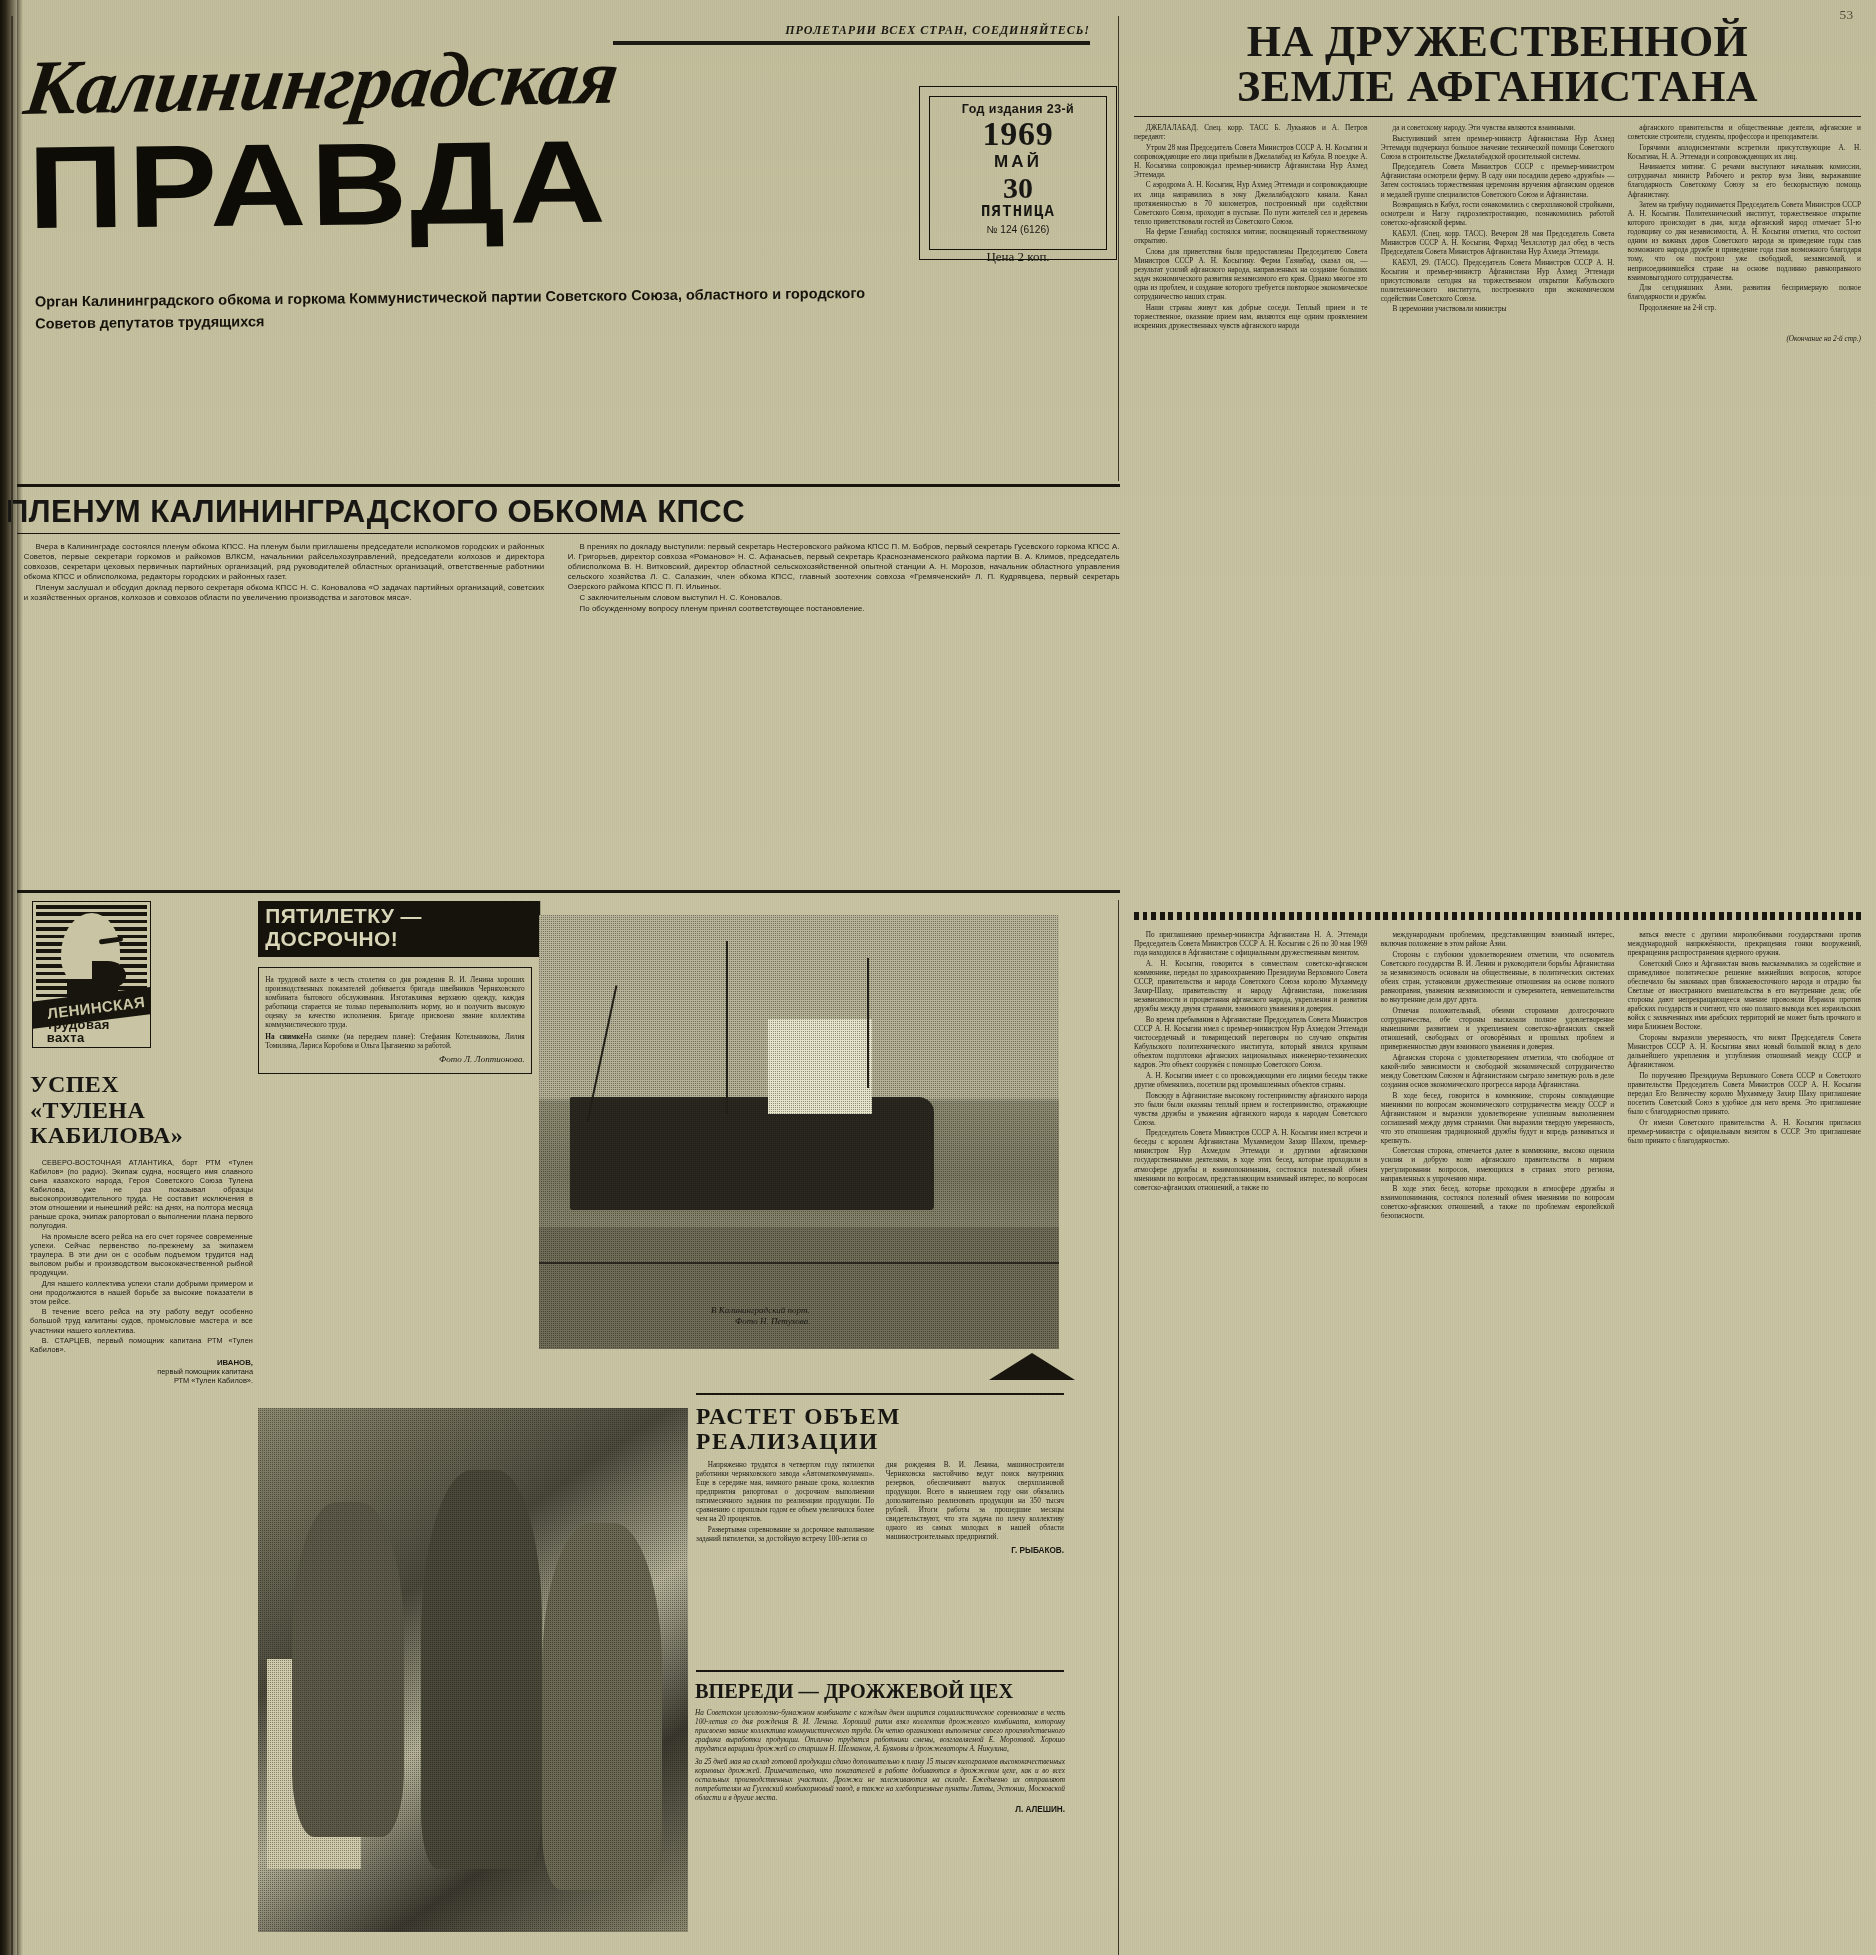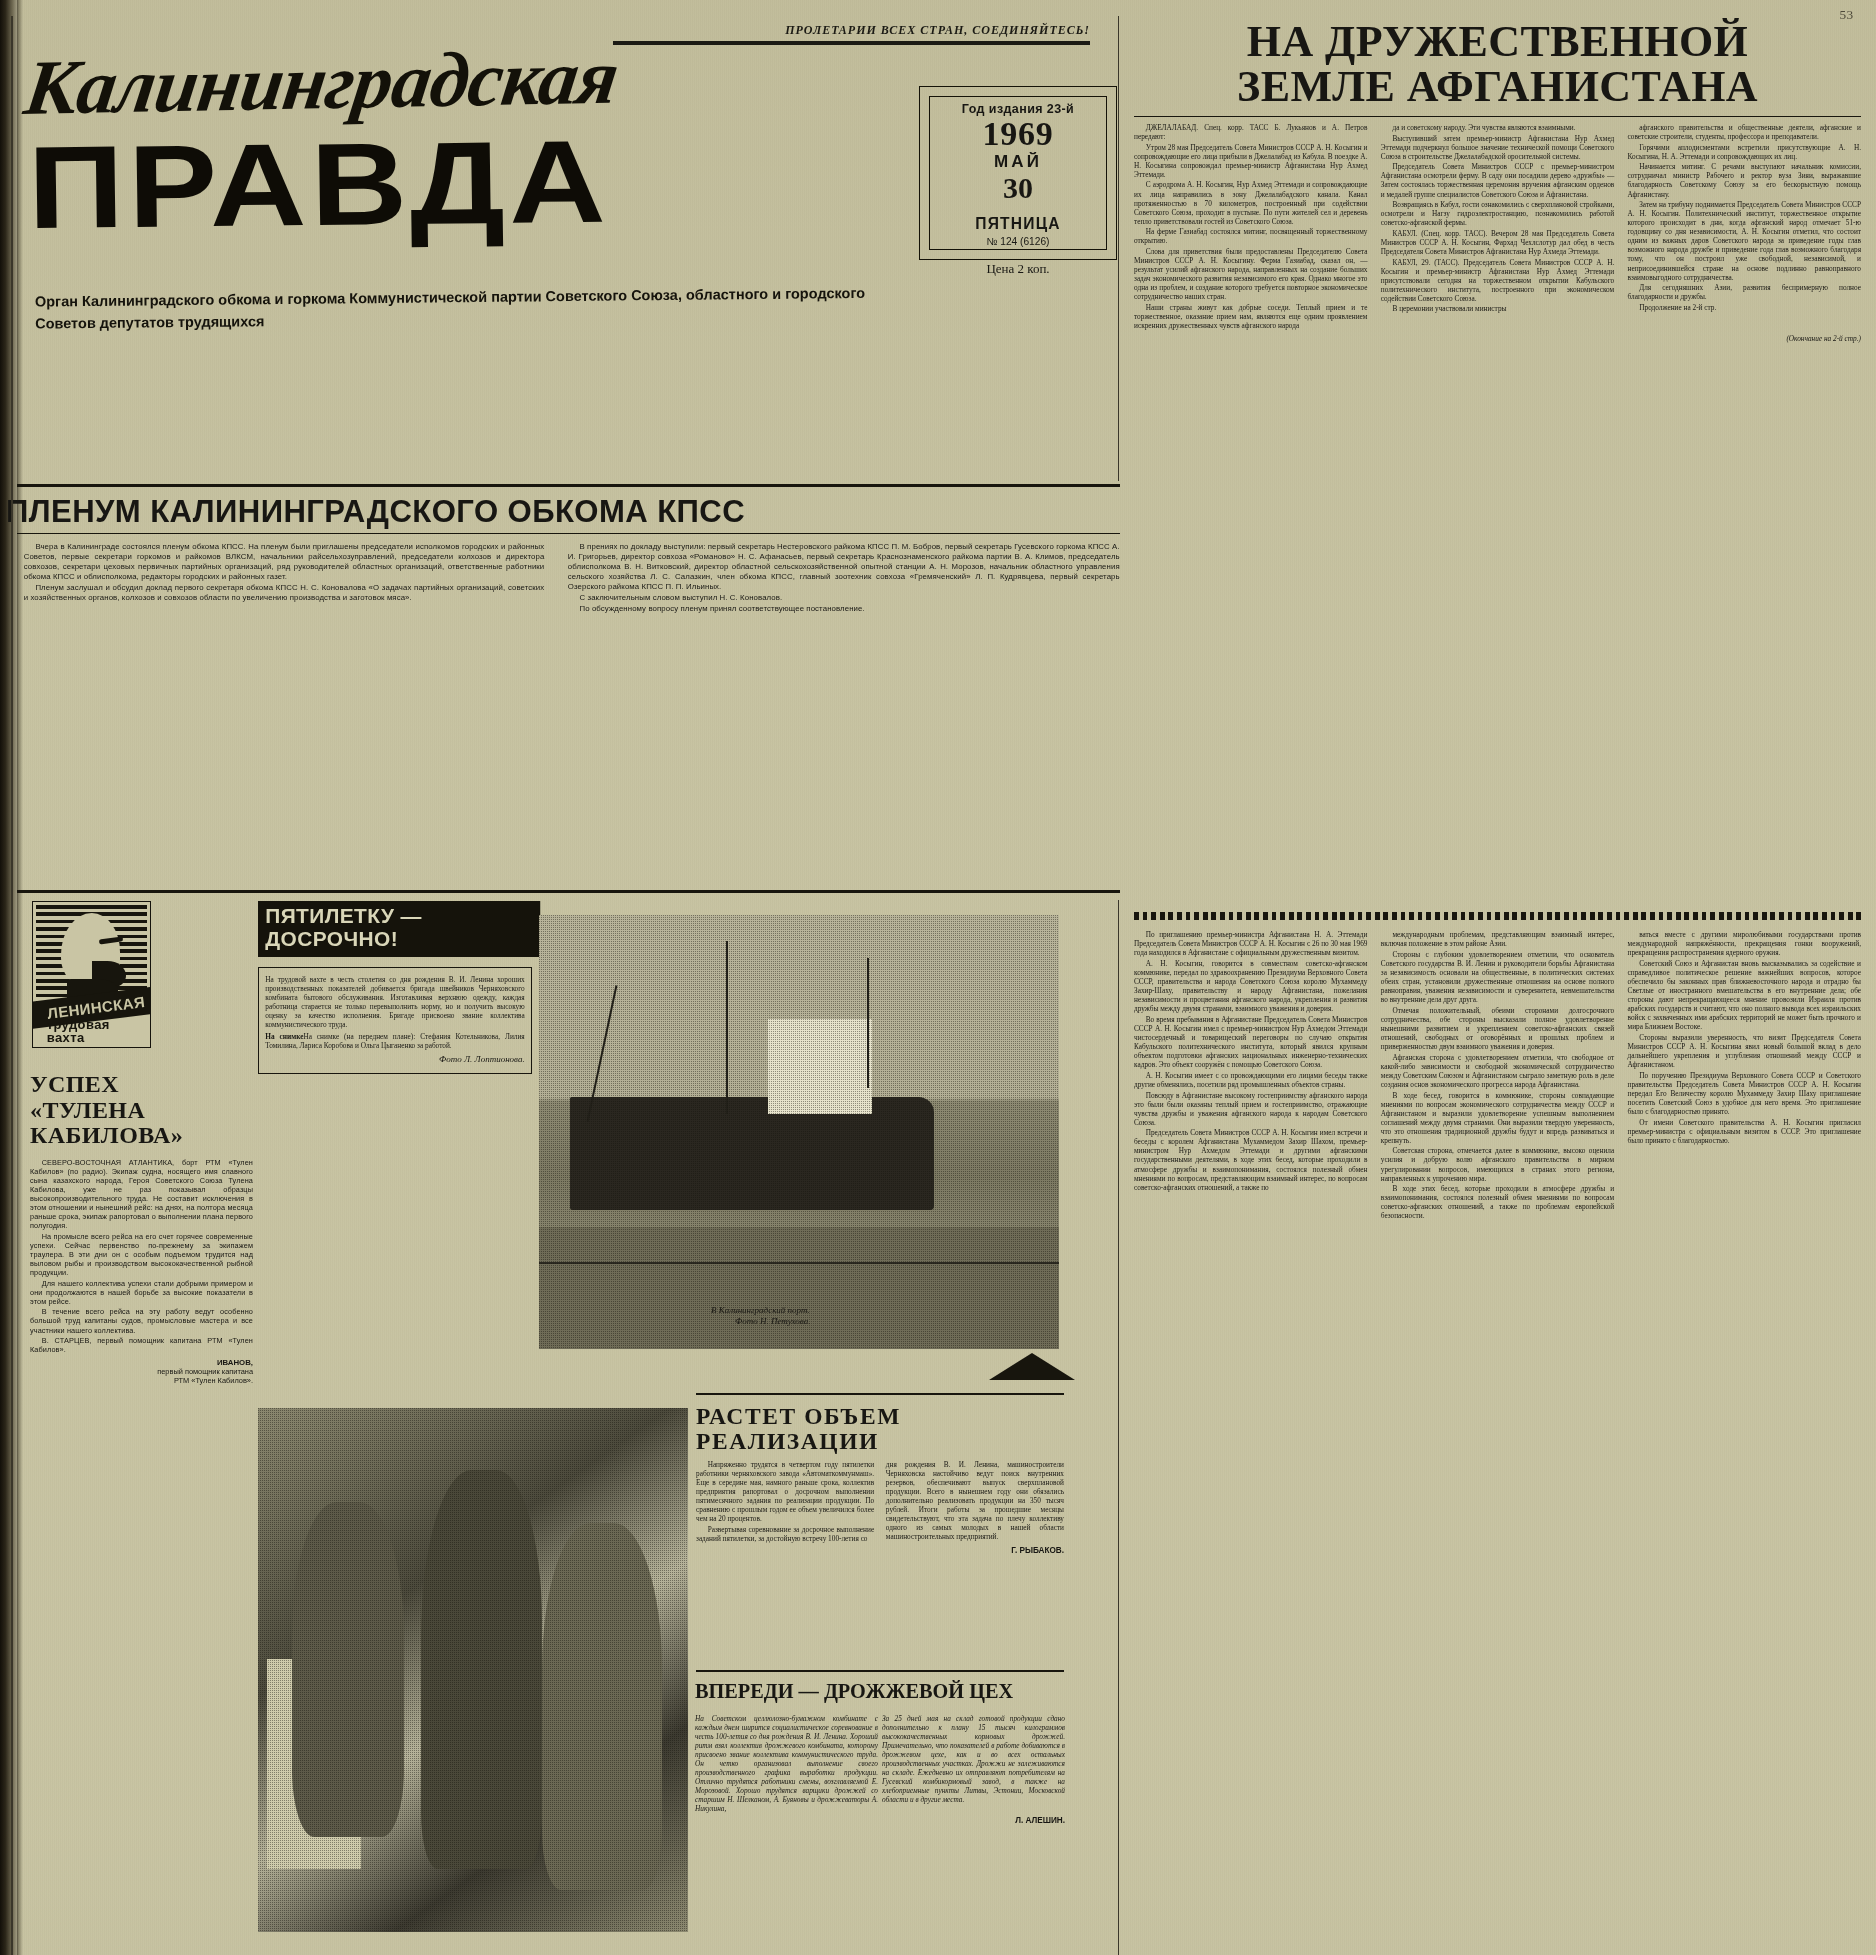--- a/index.html
+++ b/index.html
@@ -59,21 +59,21 @@
     line-height:1.55;color:#15130c;transform:rotate(-0.6deg);}
 
   .datebox{position:absolute;left:896px;top:70px;width:178px;height:154px;
     border:1.6px solid #141208;padding:9px;}
   .datebox .inner{border:1.2px solid #141208;height:100%;box-sizing:border-box;
     display:flex;flex-direction:column;align-items:center;justify-content:flex-start;padding-top:5.5px;}
   .datebox .year-label{font-family:"Liberation Sans",sans-serif;font-weight:bold;font-size:12.5px;letter-spacing:0.4px;}
   .datebox .year{font-family:"Liberation Serif",serif;font-weight:bold;font-size:34px;line-height:.95;margin-top:1.6px;letter-spacing:0.8px;}
   .datebox .month{font-family:"Liberation Sans",sans-serif;font-weight:bold;font-size:17px;letter-spacing:3.1px;margin-top:2.3px;}
   .datebox .day{font-family:"Liberation Serif",serif;font-weight:bold;font-size:30px;line-height:1;margin-top:0.8px;}
-  .datebox .dow{font-family:Liberation Sans, sans-serif;font-weight:bold;font-size:15.6px;letter-spacing:1.2px;margin-top:12px;}
+  .datebox .dow{font-family:Liberation Mono, monospace;font-weight:bold;font-size:15.6px;letter-spacing:1.2px;margin-top:0;}
   .datebox .issue{font-family:"Liberation Sans",sans-serif;font-size:10.2px;margin-top:3.1px;}
   .datebox .price{font-family:Liberation Serif, serif;font-size:13px;margin-top:14px;}
 
   
   .hr-thick{height:3.1px;background:#18160e;}
   .hr-thin{height:1.2px;background:#18160e;}
   .hr-med{height:2px;background:#18160e;}
   .vr{position:absolute;width:1.2px;background:#3a362a;top:0;bottom:0;}
 
   
@@ -303,21 +303,21 @@
             <p>Развертывая соревнование за досрочное выполнение заданий пятилетки, за достойную встречу 100-летия со</p>
           </div>
         <div style="flex:1;" class="col-text tiny">дня рождения В. И. Ленина, машиностроители Черняховска настойчиво ведут поиск внутренних резервов, обеспечивают выпуск сверхплановой продукции. Всего в нынешнем году они обязались дополнительно реализовать продукции на 350 тысяч рублей. Итоги работы за прошедшие месяцы свидетельствуют, что эта задача по плечу коллективу одного из самых молодых в нашей области машиностроительных предприятий.</div>
       </div>
       <div class="rightname" style="font-size:8.2px;margin-top:1.6px;">Г. РЫБАКОВ.</div>
     </div>
 
     <div class="hr-med" style="position:absolute;left:673px;top:1654px;width:368px;"></div>
     <div style="position:absolute;left:672px;top:1665px;width:370px;">
       <div class="h-serif-big" style="font-size:20.3px;letter-spacing:0px;">ВПЕРЕДИ — ДРОЖЖЕВОЙ ЦЕХ</div>
-      <div style="display:flex;gap:4px;margin-top:11px;">
+      <div style="display:flex;gap:4px;margin-top:5px;flex-direction:column;">
         <div style="flex:1;" class="col-text tiny ital">На Советском целлюлозно-бумажном комбинате с каждым днем ширится социалистическое соревнование в честь 100-летия со дня рождения В. И. Ленина. Хороший ритм взял коллектив дрожжевого комбината, которому присвоено звание коллектива коммунистического труда. Он четко организовал выполнение своего производственного графика выработки продукции. Отлично трудятся работники смены, возглавляемой Е. Морозовой. Хорошо трудятся варщики дрожжей со старшим Н. Шелканом, А. Буяновы и дрожжеваторы А. Никулина,</div>
         <div style="flex:1;" class="col-text tiny ital">За 25 дней мая на склад готовой продукции сдано дополнительно к плану 15 тысяч килограммов высококачественных кормовых дрожжей. Примечательно, что показателей в работе добиваются в дрожжевом цехе, как и во всех остальных производственных участках. Дрожжи не залеживаются на складе. Ежедневно их отправляют потребителям на Гусевский комбикормовый завод, в также на хлебоприемные пункты Литвы, Эстонии, Московской области и в другие места.</div>
       </div>
       <div class="rightname" style="font-size:8.2px;margin-top:3.1px;">Л. АЛЕШИН.</div>
     </div>
 
     <div class="vr" style="left:1095px;top:884px;height:1142px;"></div>
     <div style="position:absolute;left:1111px;top:896px;width:727px;">
       <div style="height:8.6px;background-image:repeating-linear-gradient(90deg,#18160e 0 4.7px, transparent 4.7px 8.6px);"></div>
       <div style="display:flex;gap:13.3px;margin-top:10.2px;">

